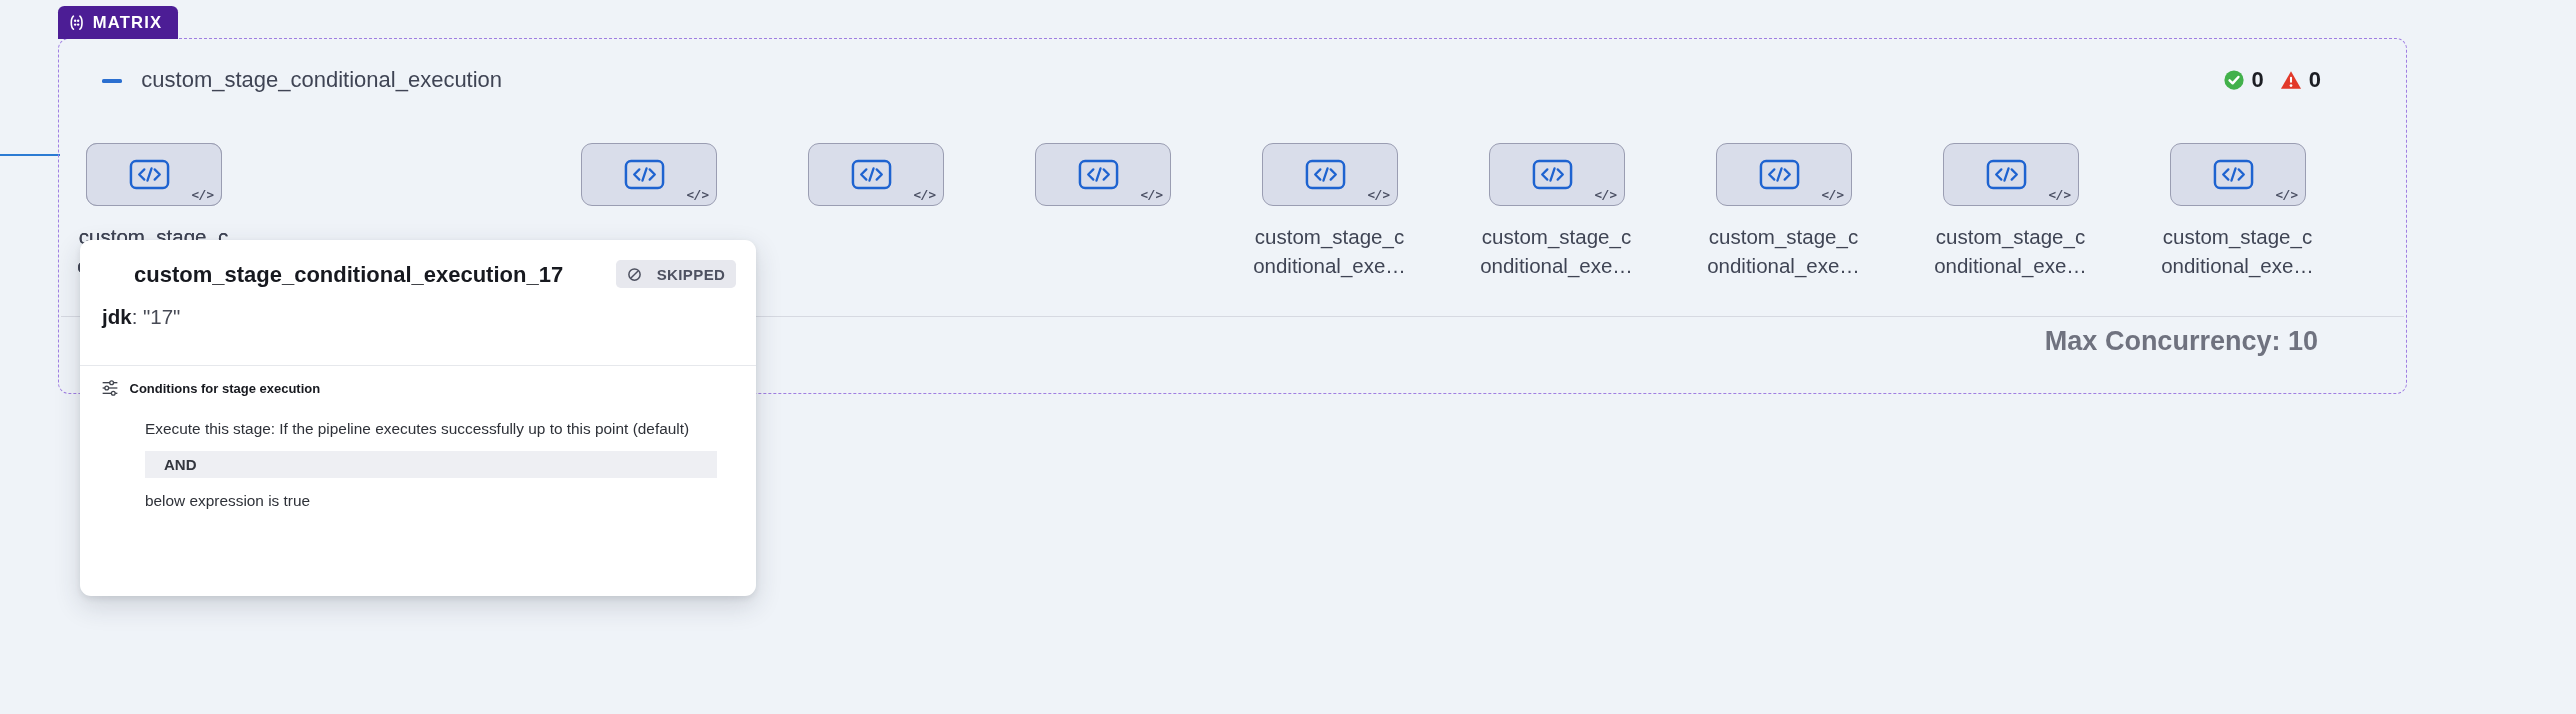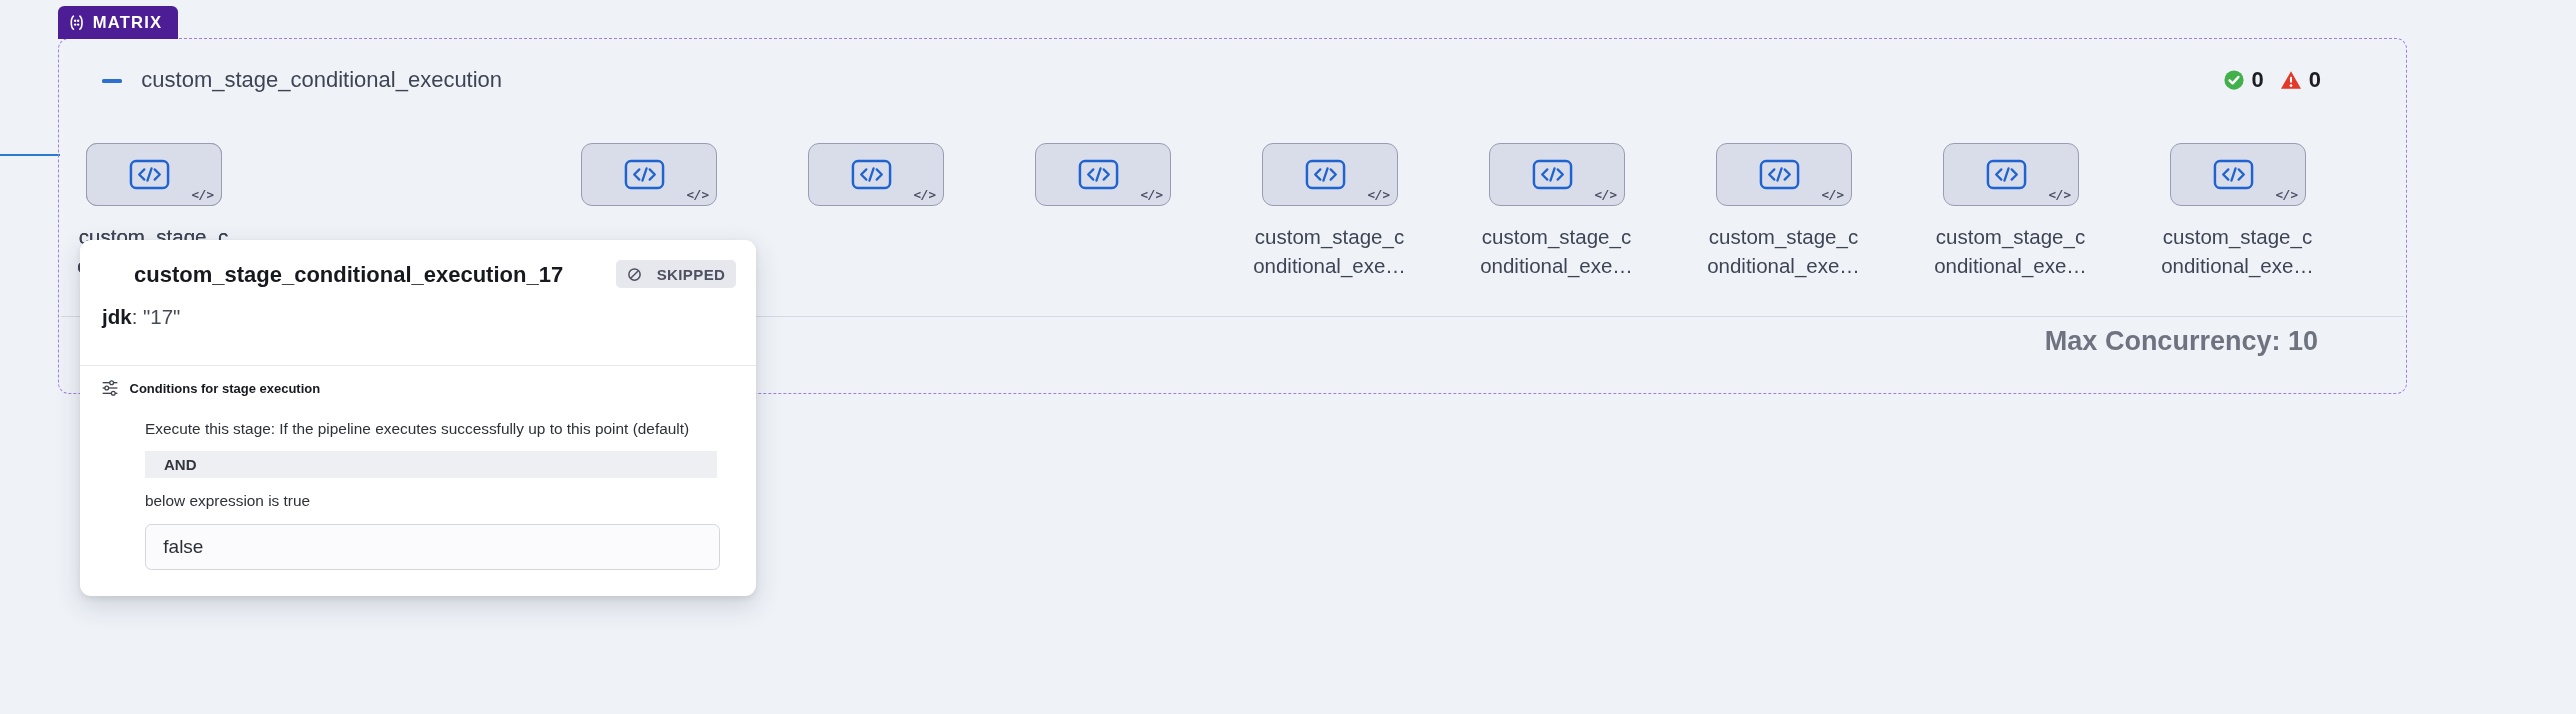--- a/index.html
+++ b/index.html
@@ -320,15 +320,14 @@
     </svg>
     <span>Conditions for stage execution</span>
   </div>
 
   <div class="tt-desc">Execute this stage: If the pipeline executes successfully up to this point (default)</div>
 
   <div class="tt-and">AND</div>
 
   <div class="tt-below">below expression is true</div>
 
-  <div class="tt-expr">false</div>
 </div>
 
 
 </body></html>

